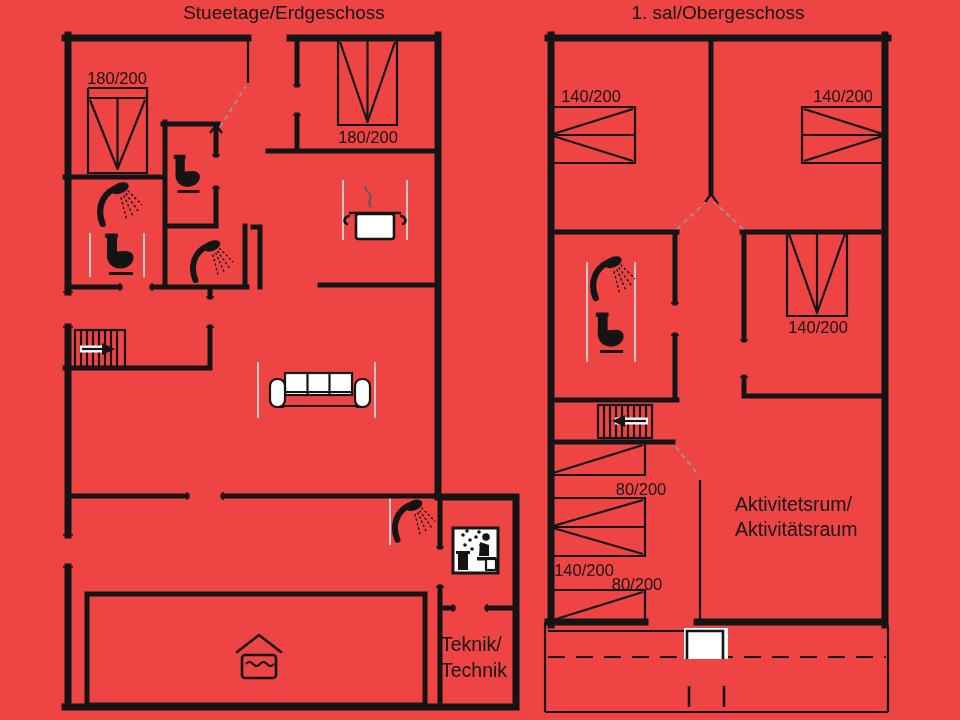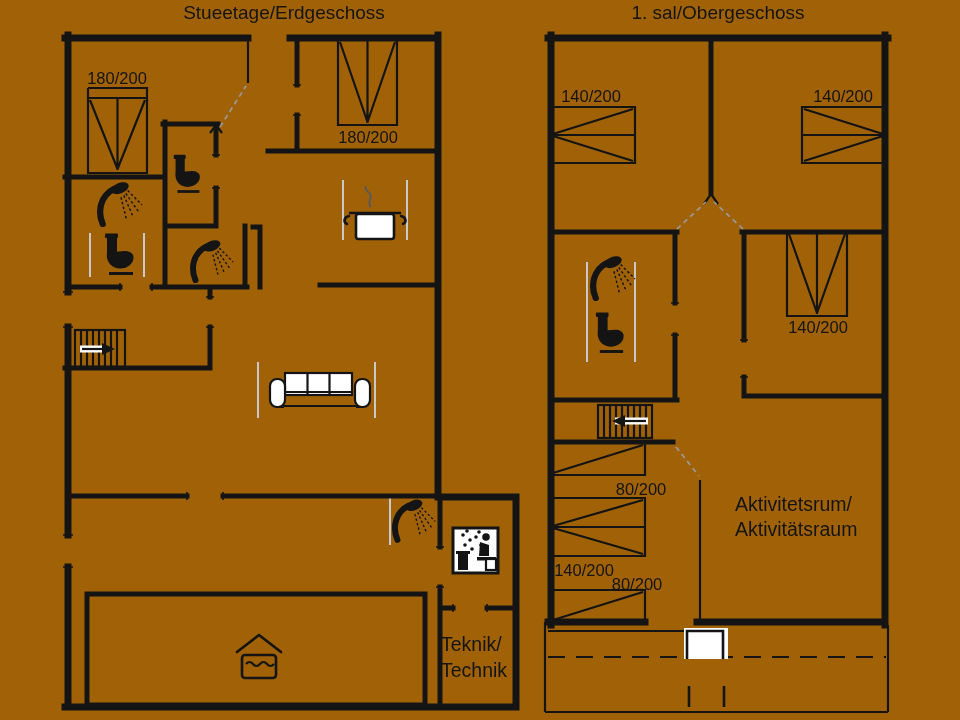--- a/index.html
+++ b/index.html
@@ -1,16 +1,16 @@
 <!DOCTYPE html>
 <html><head>
 <meta charset="utf-8">
 <style>
   html,body{margin:0;padding:0;background:#ffffff;}
-  .stage{position:relative;width:960px;height:720px;background:#a16207;overflow:hidden;
+  .stage{position:relative;width:960px;height:720px;background:#ef4444;overflow:hidden;
          font-family:"Liberation Sans",sans-serif;}
   svg{display:block;}
   
   .s16{stroke:#141414;stroke-width:1.6;}
   .s2 {stroke:#141414;stroke-width:2.2;}
   .s25{stroke:#141414;stroke-width:2.6;}
   .s3 {stroke:#141414;stroke-width:3;}
   .s5 {stroke:#141414;stroke-width:5;}
   .s7 {stroke:#141414;stroke-width:7;}
   .sq {stroke-linecap:square;}

